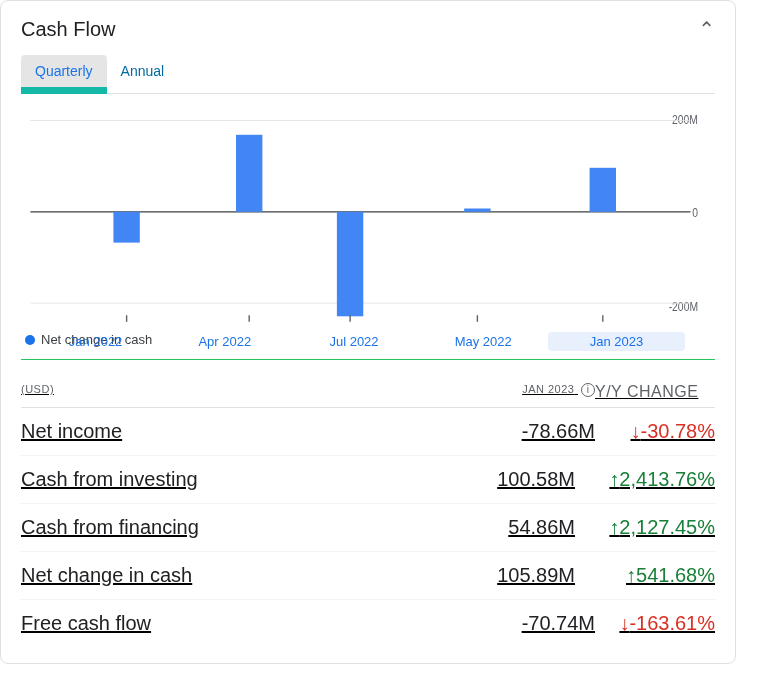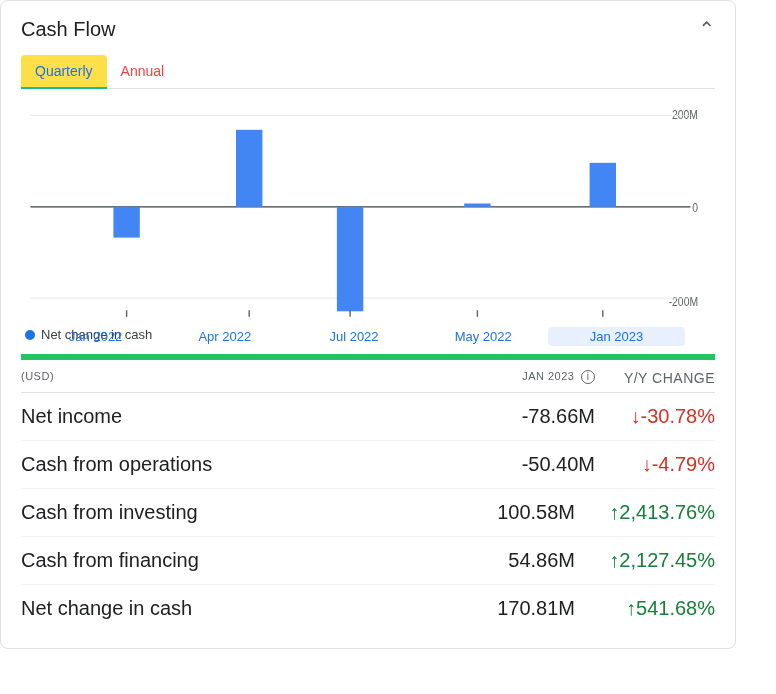--- a/index.html
+++ b/index.html
@@ -35,29 +35,29 @@
     .tabs {
       display: flex;
       gap: 0;
       margin-bottom: 10px;
       border-bottom: 1px solid #e0e0e0;
     }
     .tab {
       padding: 8px 14px;
       font-size: 14px;
       cursor: pointer;
-      color: #ef4444;
+      color: #0369a1;
       border-bottom: 2px solid transparent;
       margin-bottom: -1px;
     }
     .tab.active {
       color: #1a73e8;
-      border-bottom: 2px solid #14b8a6;
+      border-bottom: 7px solid #14b8a6;
       font-weight: 500;
-      background: #fde047;
+      background: #e5e5e5;
       border-radius: 4px 4px 0 0;
     }
 
     
     .chart-area {
       position: relative;
       height: 220px;
       margin-bottom: 0px;
     }
     .chart-svg {
@@ -94,36 +94,37 @@
     .legend-dot {
       width: 10px;
       height: 10px;
       border-radius: 50%;
       background: #1a73e8;
       display: inline-block;
     }
 
     
     .table-section {
-      border-top: 6px solid #22c55e;
-      padding-top: 0;
+      border-top: 1px solid #22c55e;
+      padding-top: 13px;
+      text-decoration: underline;
     }
     .table-header-row {
       display: flex;
       justify-content: space-between;
       padding: 10px 0 6px 0;
       font-size: 11px;
       font-weight: 500;
       color: #5f6368;
       letter-spacing: 0.5px;
       border-bottom: 1px solid #e0e0e0;
     }
     .col-label { flex: 2; font-size: 11px; color: #5f6368; }
     .col-value { width: 120px; text-align: right; font-size: 11px; color: #5f6368; }
-    .col-change { width: 120px; text-align: right; font-size: 14px; color: #5f6368; }
+    .col-change { width: 120px; font-size: 16px; color: #5f6368; }
 
     .table-row {
       display: flex;
       justify-content: flex-end;
       align-items: center;
       padding: 12px 0;
       border-bottom: 1px solid #f1f3f4;
       font-size: 20px;
     }
     .table-row:last-child { border-bottom: none; }
@@ -220,46 +221,46 @@
     </div>
 
     <div class="table-row">
       <span class="row-label">Net income</span>
       <span class="row-value">-78.66M</span>
       <span class="row-change negative">
         <span class="arrow-down">↓</span><span>-30.78%</span>
       </span>
     </div>
 
-    <div class="table-row">
-      <span class="row-label">Cash from operations</span>
-      <span class="row-value">-50.40M</span>
-      <span class="row-change negative">
-        <span class="arrow-down">↓</span><span>-4.79%</span>
-      </span>
-    </div>
 
     <div class="table-row">
       <span class="row-label">Cash from investing</span>
       <span class="row-value">100.58M</span>
       <span class="row-change positive">
         <span class="arrow-up">↑</span><span>2,413.76%</span>
       </span>
     </div>
 
     <div class="table-row">
       <span class="row-label">Cash from financing</span>
       <span class="row-value">54.86M</span>
       <span class="row-change positive">
         <span class="arrow-up">↑</span><span>2,127.45%</span>
       </span>
     </div>
 
     <div class="table-row">
       <span class="row-label">Net change in cash</span>
-      <span class="row-value">170.81M</span>
+      <span class="row-value">105.89M</span>
       <span class="row-change positive">
         <span class="arrow-up">↑</span><span>541.68%</span>
       </span>
     </div>
 
+    <div class="table-row">
+      <span class="row-label">Free cash flow</span>
+      <span class="row-value">-70.74M</span>
+      <span class="row-change negative">
+        <span class="arrow-down">↓</span><span>-163.61%</span>
+      </span>
+    </div>
   </div>
 </div>
 
 </body></html>

